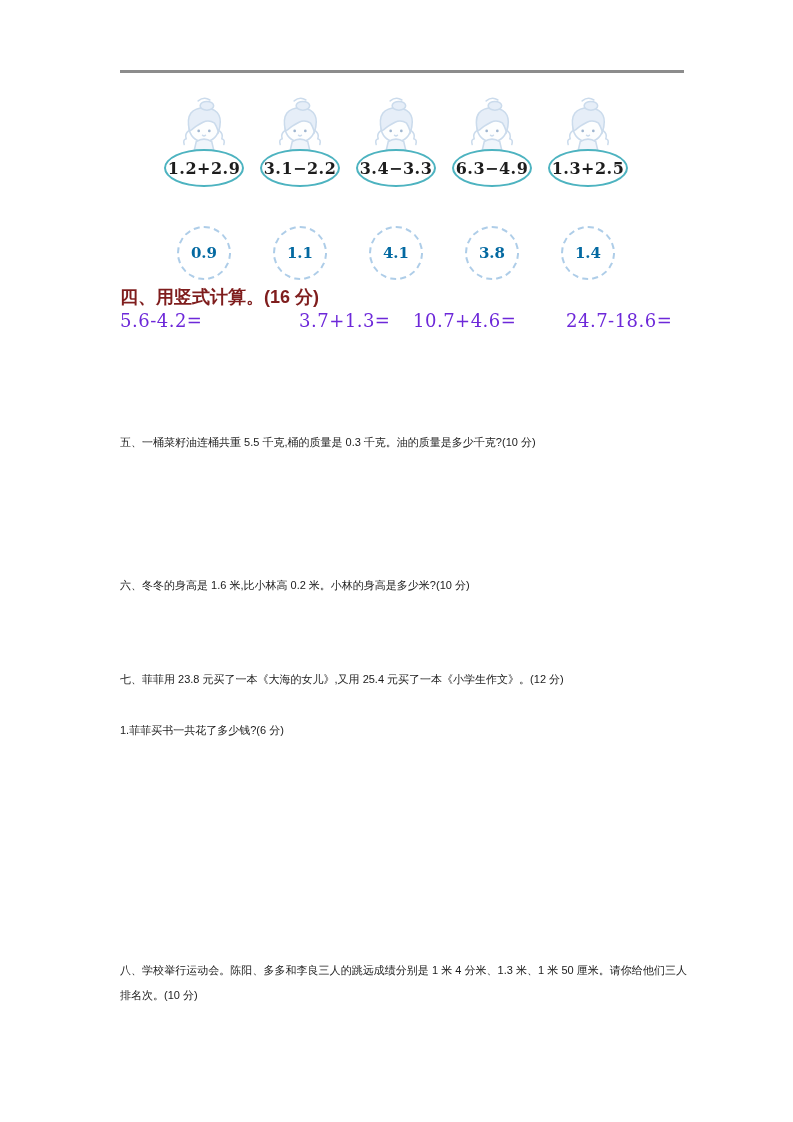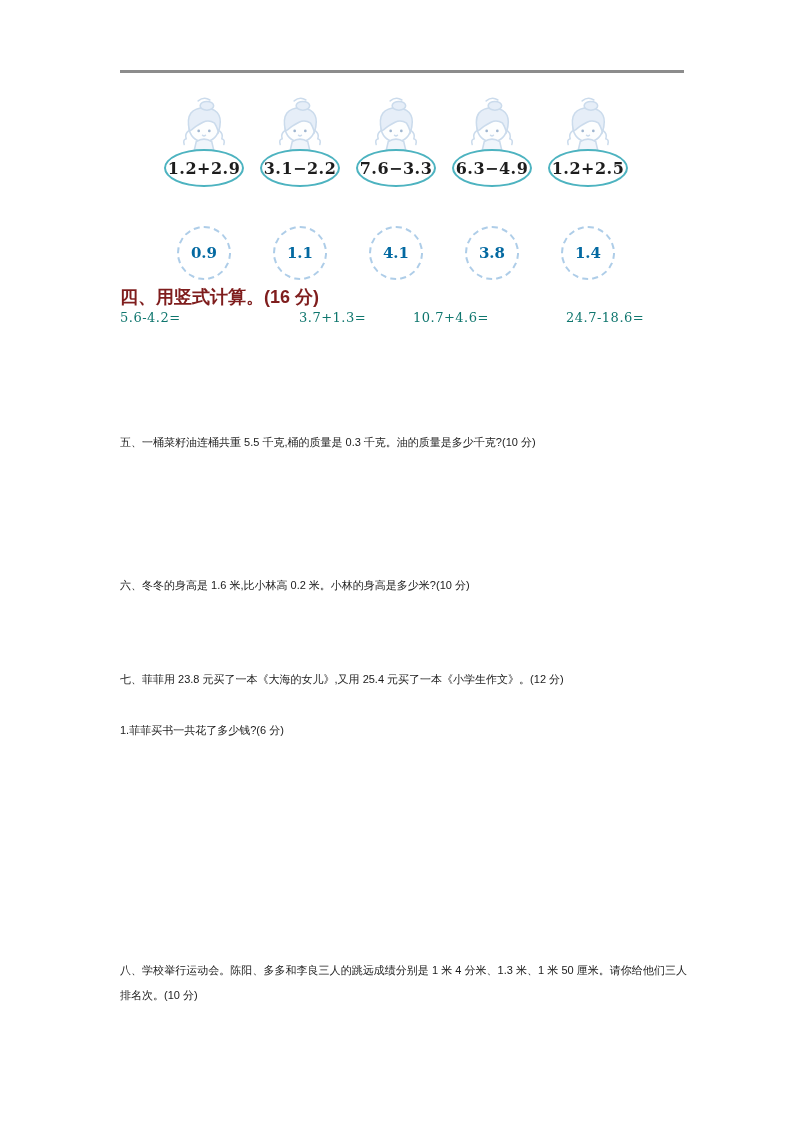--- a/index.html
+++ b/index.html
@@ -20,21 +20,21 @@
   }
   .wreath-row { position:absolute; left:156px; top:226px; width:484px; display:flex; }
   .wreath-cell { width:96px; display:flex; justify-content:center; }
   .wreath {
     width:50px; height:50px; border:2px dashed #aecde8; border-radius:50%;
     display:flex; align-items:center; justify-content:center;
     font-family:"DejaVu Serif", serif; font-size:15px; font-weight:700; color:#0369a1;
   }
 
   .sec-heading { position:absolute; left:120px; top:285px; font-size:18px; font-weight:700; color:#7f1d1d; }
-  .problem { position:absolute; top:310px; font-family:"DejaVu Serif", serif; font-size:13px; color:#0f766e; letter-spacing:.5px; }
+  .problem { position:absolute; top:310px; font-family:"DejaVu Serif", serif; font-size:18px; color:#6d28d9; letter-spacing:.5px; }
   .p1 { left:120px; } .p2 { left:267px;margin-left:32px; } .p3 { left:413px; } .p4 { left:566px; }
 
   .para {
     position:absolute; left:120px; width:567px;
     font-size:11px; line-height:25px; font-weight:500; color:#1a1a1a;
     text-align:justify;
   }
   .para.five  { top:430px; }
   .para.six   { top:573px; }
   .para.seven { top:667px; }
@@ -81,37 +81,37 @@
         </svg>
       <div class="oval">
           <span>3.1−2.2</span>
         </div>
     </div>
     <div class="match-cell">
       <svg class="girl-svg" viewBox="0 0 60 68">
           <use href="#girl-def"></use>
         </svg>
       <div class="oval">
-          <span>7.6−3.3</span>
+          <span>3.4−3.3</span>
         </div>
     </div>
     <div class="match-cell">
       <svg class="girl-svg" viewBox="0 0 60 68">
           <use href="#girl-def"></use>
         </svg>
       <div class="oval">
           <span>6.3−4.9</span>
         </div>
     </div>
     <div class="match-cell">
       <svg class="girl-svg" viewBox="0 0 60 68">
           <use href="#girl-def"></use>
         </svg>
       <div class="oval">
-          <span>1.2+2.5</span>
+          <span>1.3+2.5</span>
         </div>
     </div>
   </div>
 
   <div class="wreath-row">
     <div class="wreath-cell">
       <div class="wreath">
           <span>0.9</span>
         </div>
     </div>

